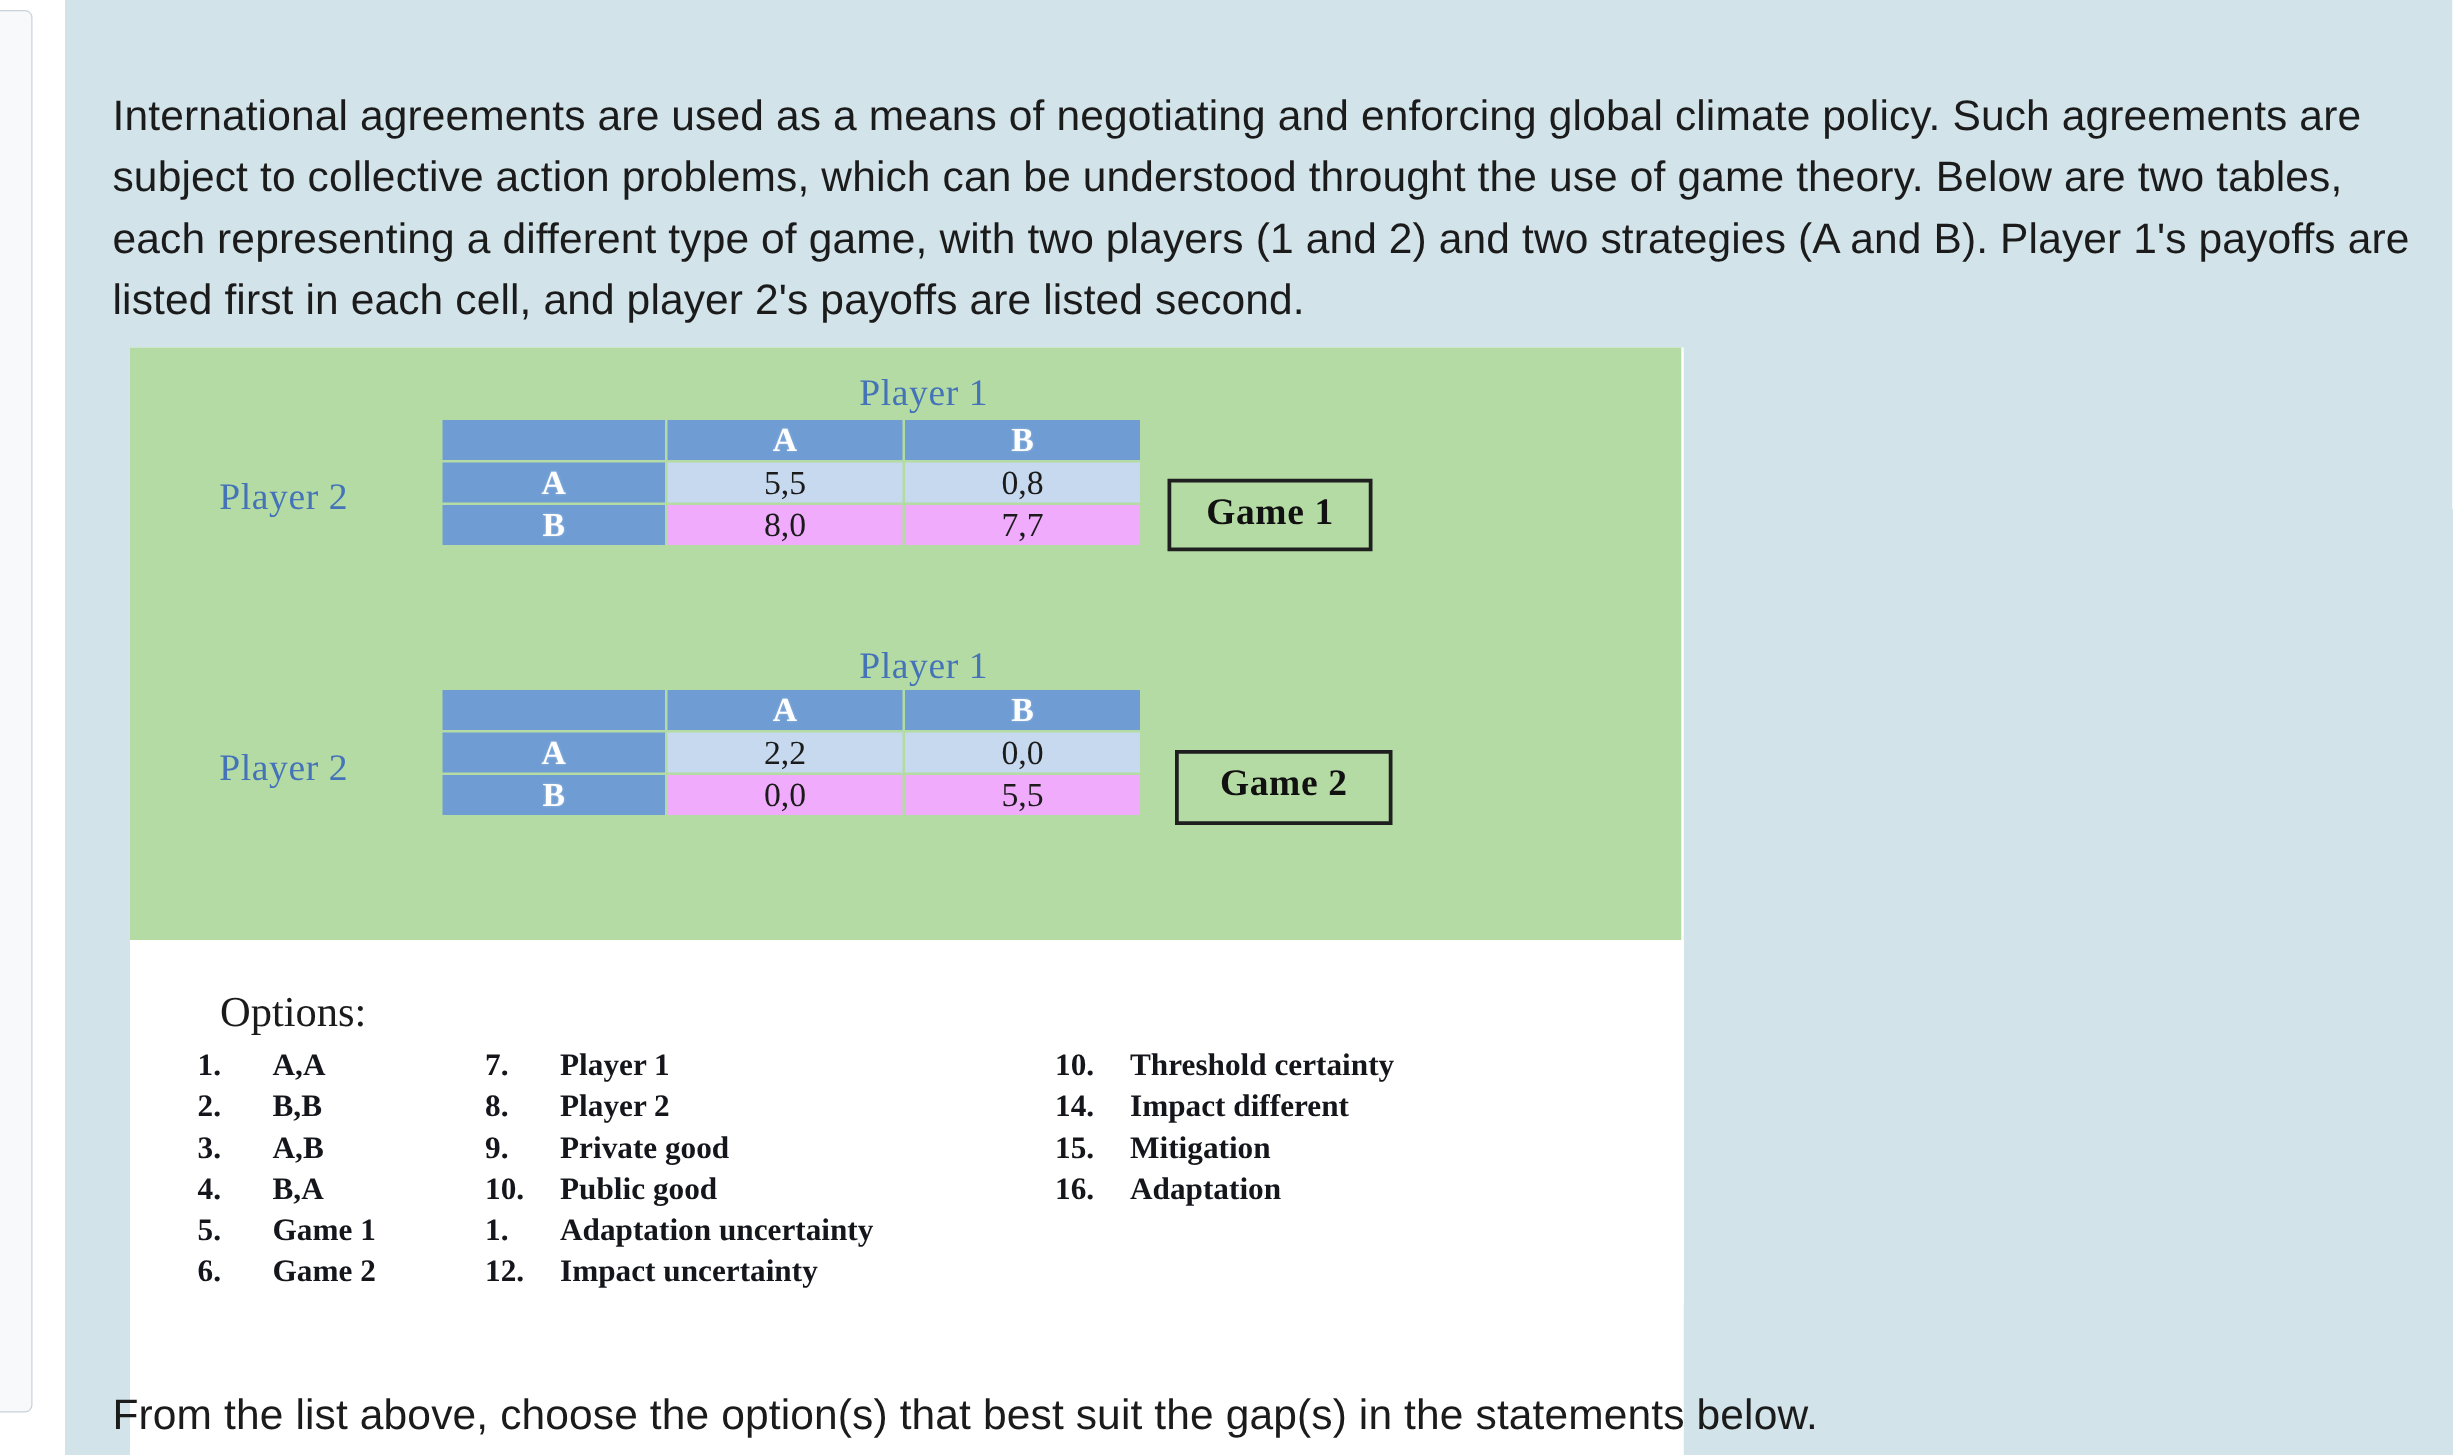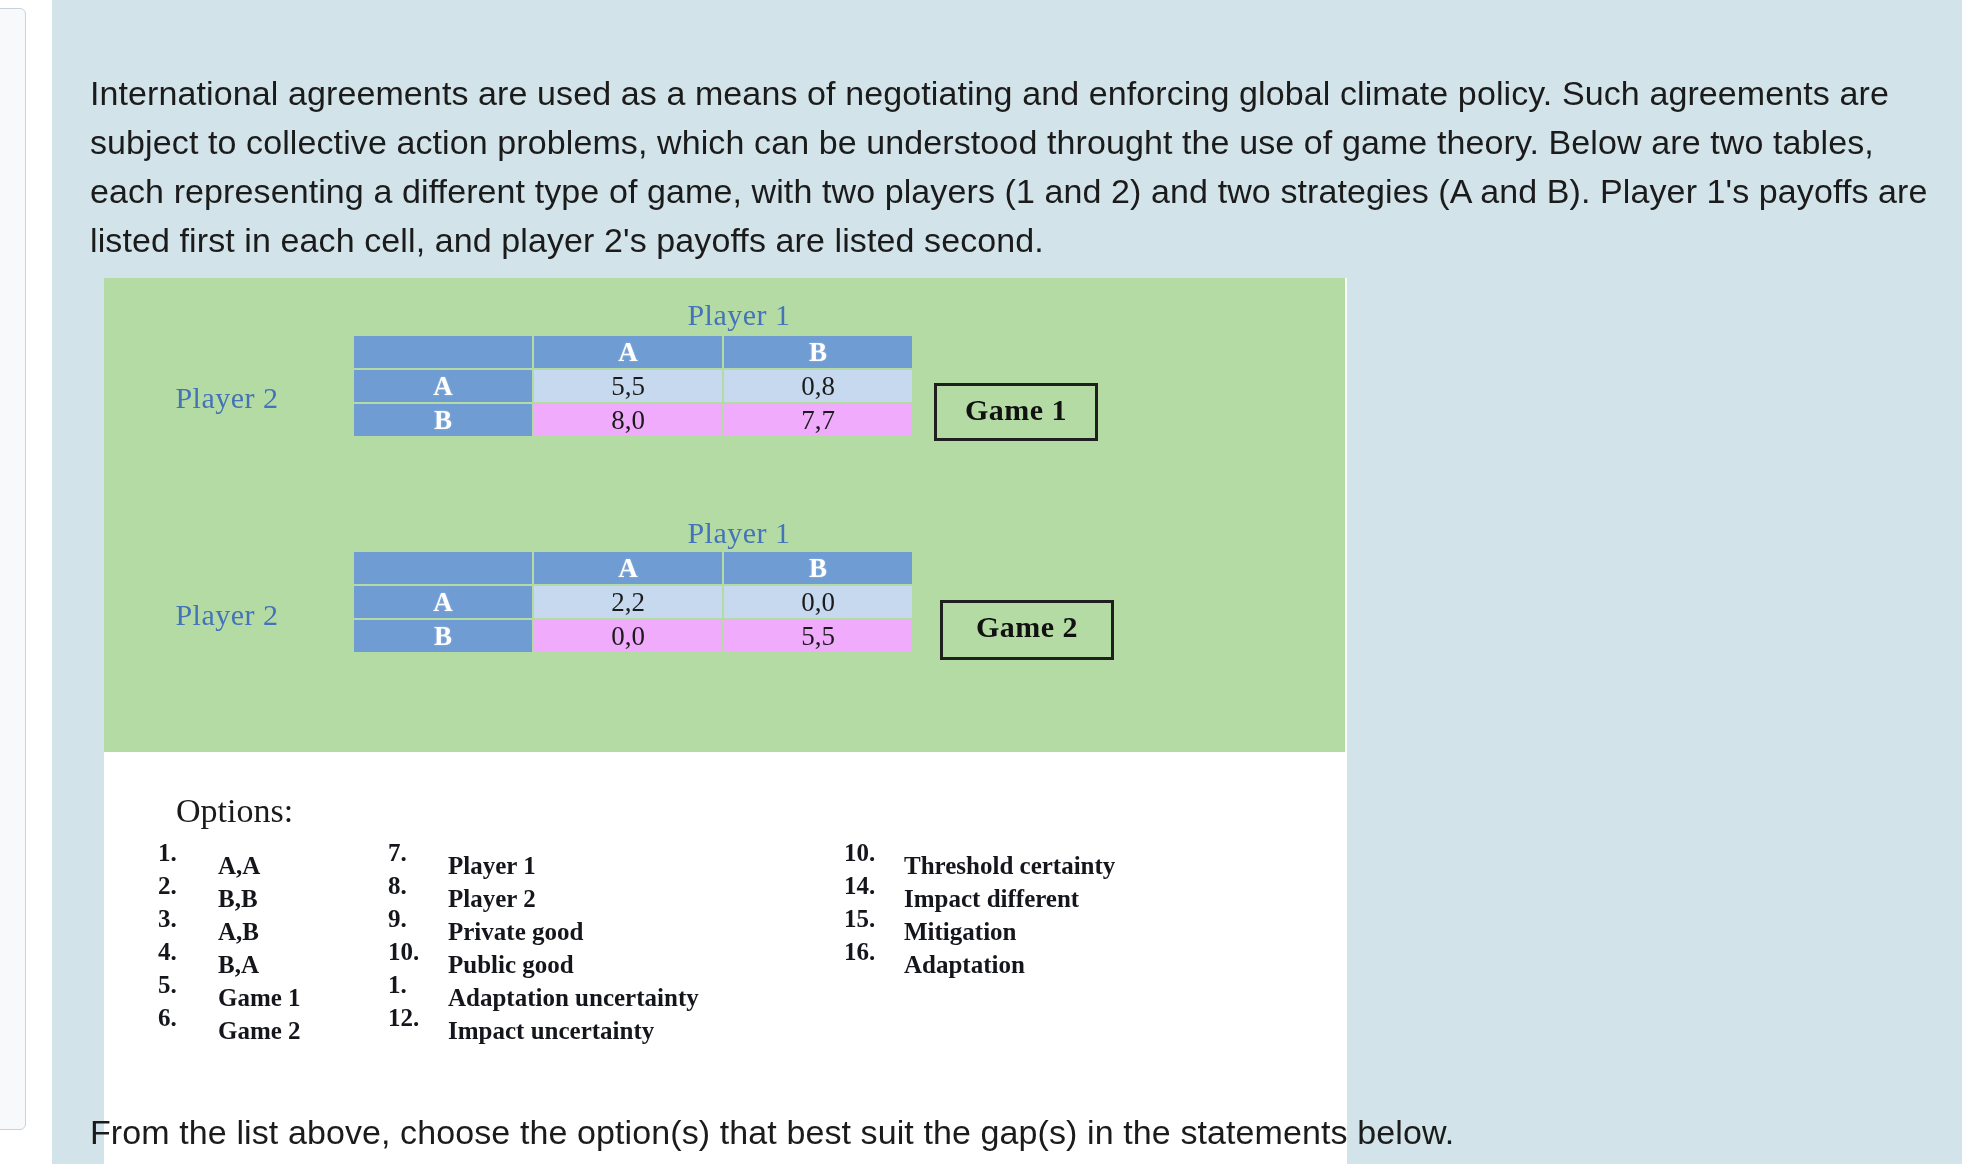--- a/index.html
+++ b/index.html
@@ -196,21 +196,21 @@
     display: flex;
     font-family: "Liberation Serif", serif;
     font-weight: bold;
     font-size: 25px;
     color: #15161c;
     line-height: 33px;
     height: 33px;
     white-space: nowrap;
   }
   .opt-num { width: 60px; flex: 0 0 60px; }
-  .opt-label { flex: 1 1 auto; margin-top: 13px; }
+  .opt-label { flex: 1 1 auto; }
 </style>
 </head>
 <body>
 
 <div id="left-panel">
   
 </div>
 
 <div id="content-area">
 

